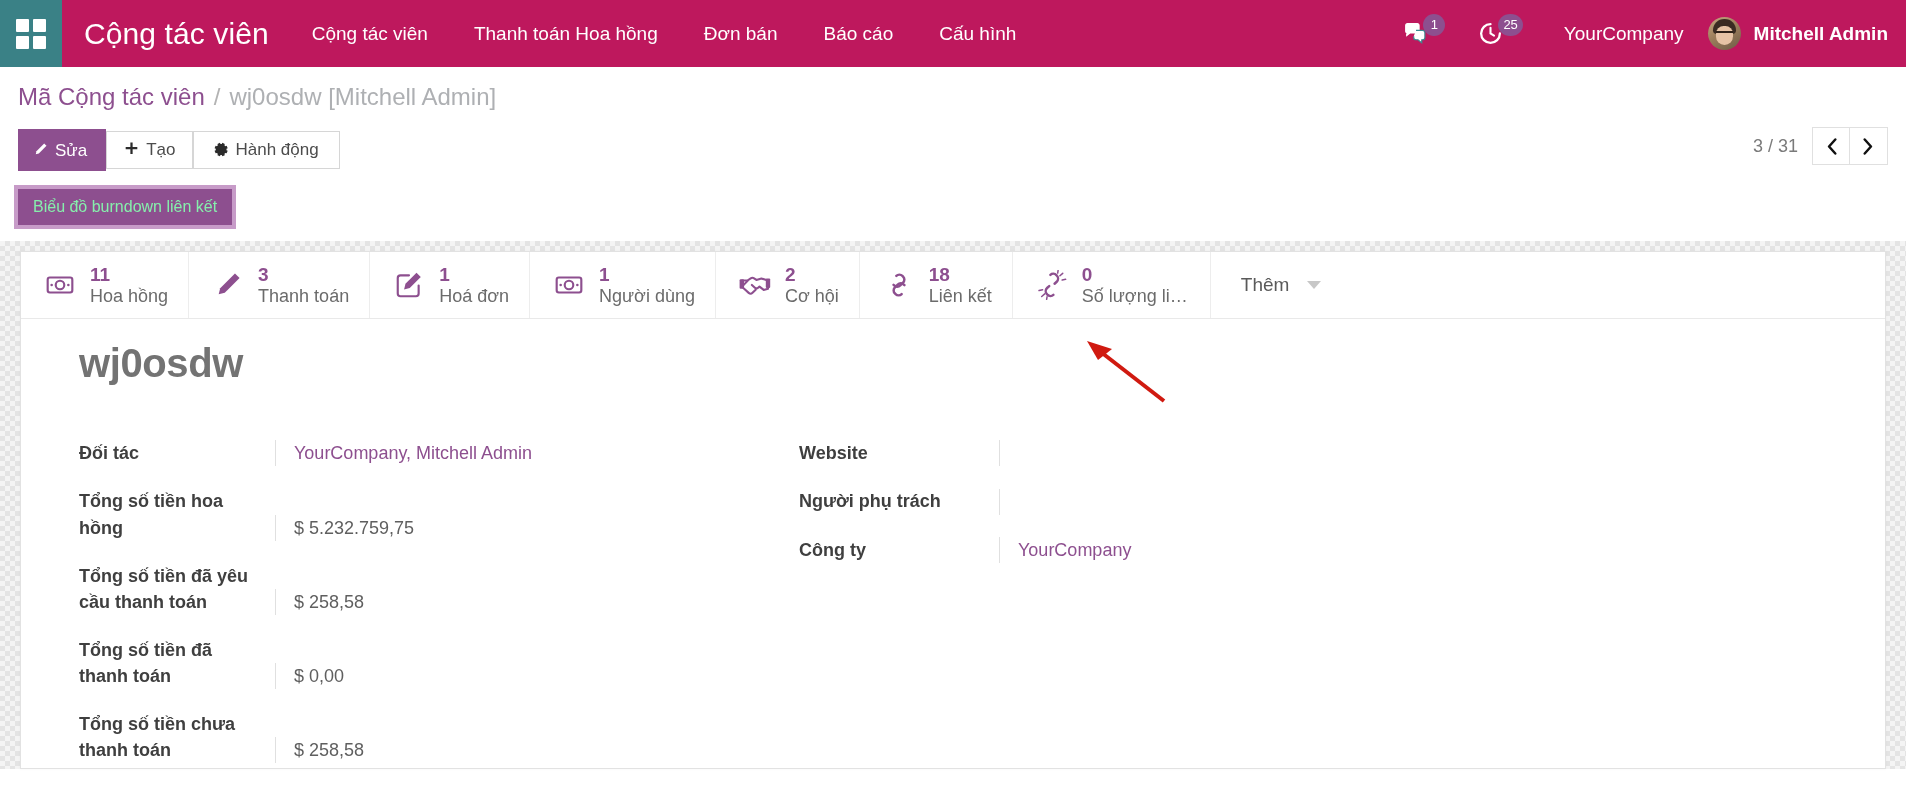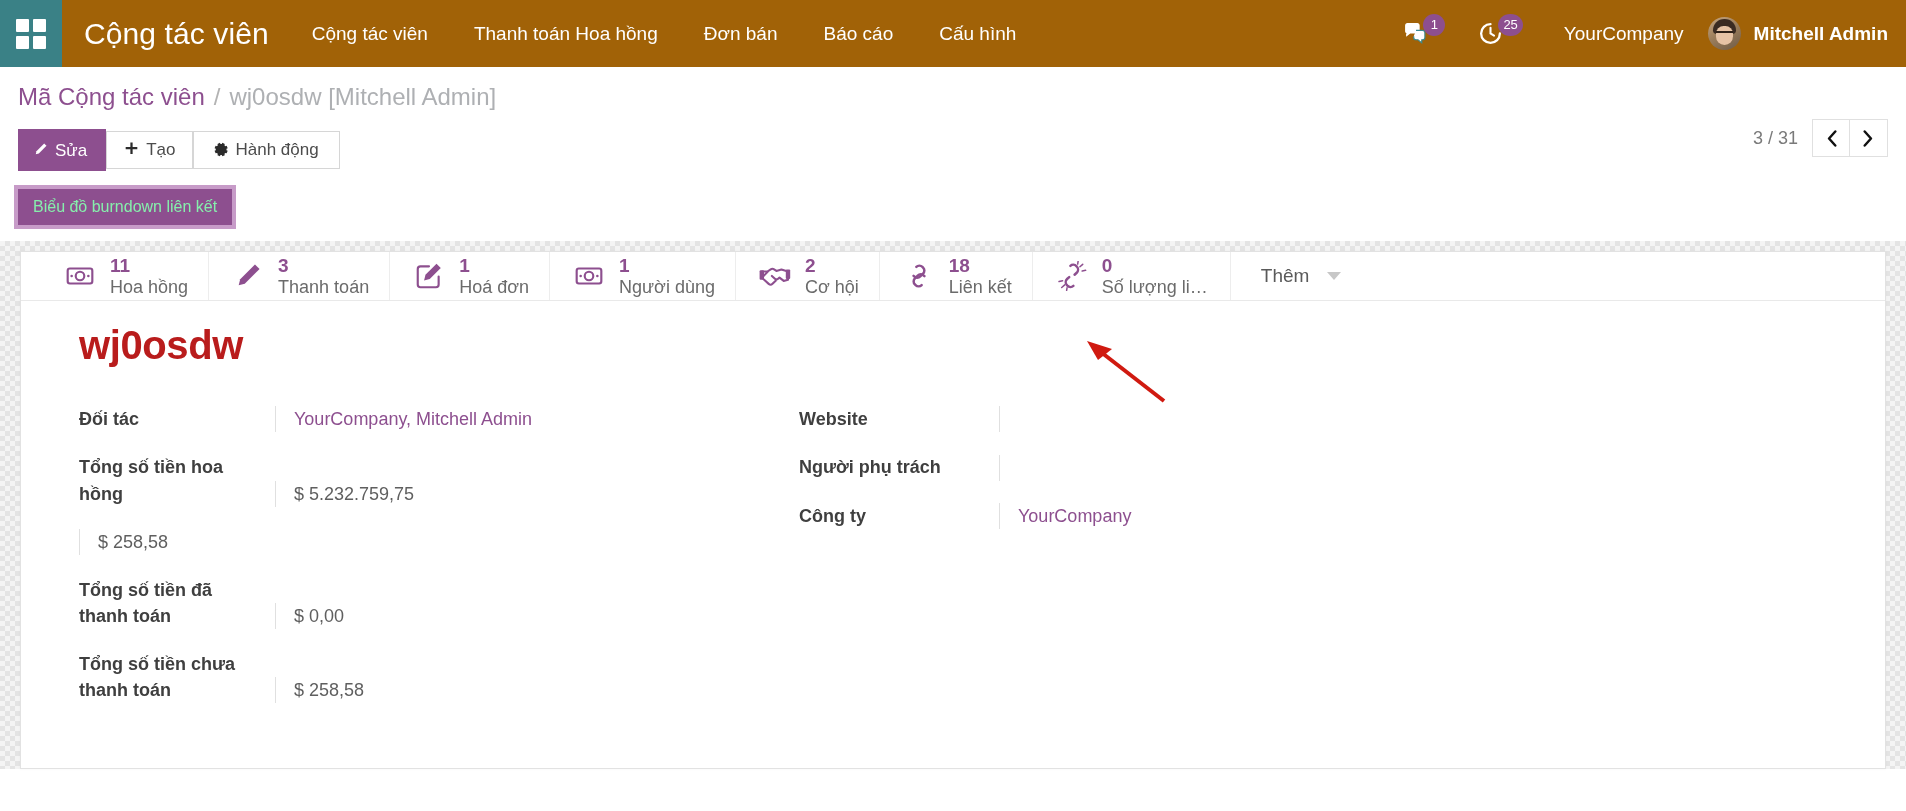--- a/index.html
+++ b/index.html
@@ -7,21 +7,21 @@
     width: 1906px; height: 811px;
     font-family: "Liberation Sans", sans-serif;
     background: #ffffff;
     color: #4c4c4c;
     overflow: hidden;
   }
 
   
   .navbar {
     height: 67px;
-    background: #a16207;
+    background: #be185d;
     display: flex;
     align-items: center;
     color: #ffffff;
     position: relative;
   }
   .apps-btn {
     width: 62px; height: 67px;
     display: flex; align-items: center; justify-content: center;
     background: #3a8186;
     cursor: pointer;
@@ -88,21 +88,21 @@
     line-height: 1.1;
   }
   .btn-primary {
     background: #8d4f8f; border-color: #8d4f8f; color: #ffffff;
     padding: 12px 18px 9px 14px;
     text-align: right;
   }
   .btn + .btn { margin-left: 0; }
   .btn-action { margin-left: 318px; padding: 9px 20px; }
   .pager {
-    position: absolute; right: 18px; top: 2px;
+    position: absolute; right: 18px; top: 10px;
     display: flex; align-items: center;
   }
   .pager-count { font-size: 18px; color: #7a7a7a; padding-right: 14px; white-space: nowrap; }
   .pager-btn {
     width: 38px; height: 38px; border: 1px solid #e0e0e0; background: #fff;
     display: flex; align-items: center; justify-content: center;
     font-size: 19px; color: #111; cursor: pointer;
   }
   .pager-btn + .pager-btn { border-left: none; }
 
@@ -135,21 +135,21 @@
   }
   .sheet {
     background: #ffffff;
     border: 1px solid #e2e2e2;
     height: 100%;
     position: relative;
     box-shadow: 0 0 3px rgba(0,0,0,.04);
   }
 
   
-  .statbar { display: flex; border-bottom: 1px solid #e9e9e9; height: 49px; padding-left: 20px; }
+  .statbar { display: flex; border-bottom: 1px solid #e9e9e9; height: 67px; }
   .stat {
     display: flex; align-items: center;
     padding: 0 20px 0 22px;
     border-right: 1px solid #ededed;
     cursor: pointer;
     min-width: 0;
   }
   .stat-icon { width: 34px; height: 34px; flex: none; display: flex; align-items: center; justify-content: center; margin-right: 13px; }
   .stat-icon svg { display: block; }
   .stat-text { display: flex; flex-direction: column; justify-content: center; min-width: 0; }
@@ -157,21 +157,21 @@
   .stat-label { color: #6b6b6b; font-size: 18px; line-height: 1.2; white-space: nowrap; overflow: hidden; text-overflow: ellipsis; }
   .stat-more {
     display: flex; align-items: center; justify-content: center;
     padding: 0 30px; cursor: pointer; color: #5a5a5a; font-size: 19px;
     border-right: none;
   }
   .caret { width: 0; height: 0; border-left: 7px solid transparent; border-right: 7px solid transparent; border-top: 8px solid #c7c7c7; margin-left: 18px; }
 
   
   .record { padding: 22px 0 0 58px; }
-  .rec-title { font-size: 40px; font-weight: bold; color: #b91c1c; letter-spacing: -0.4px; margin-bottom: 38px; }
+  .rec-title { font-size: 40px; font-weight: bold; color: #737373; letter-spacing: -0.4px; margin-bottom: 54px; }
   .cols { display: flex; }
   .col { width: 720px; }
   .col.right { padding-left: 0; }
   .frow { display: flex; align-items: flex-end; margin-bottom: 22px; }
   .flabel {
     width: 196px; flex: none;
     font-size: 18px; font-weight: bold; color: #3f3f3f;
     line-height: 1.45;
     padding-right: 12px;
   }
@@ -399,20 +399,21 @@
             <div class="flabel">Đối tác</div>
             <div class="fvalue link">YourCompany, Mitchell Admin</div>
           </div>
 
           <div class="frow">
             <div class="flabel">Tổng số tiền hoa hồng</div>
             <div class="fvalue">$ 5.232.759,75</div>
           </div>
 
           <div class="frow">
+            <div class="flabel">Tổng số tiền đã yêu cầu thanh toán</div>
             <div class="fvalue">$ 258,58</div>
           </div>
 
           <div class="frow">
             <div class="flabel">Tổng số tiền đã thanh toán</div>
             <div class="fvalue">$ 0,00</div>
           </div>
 
           <div class="frow">
             <div class="flabel">Tổng số tiền chưa thanh toán</div>

